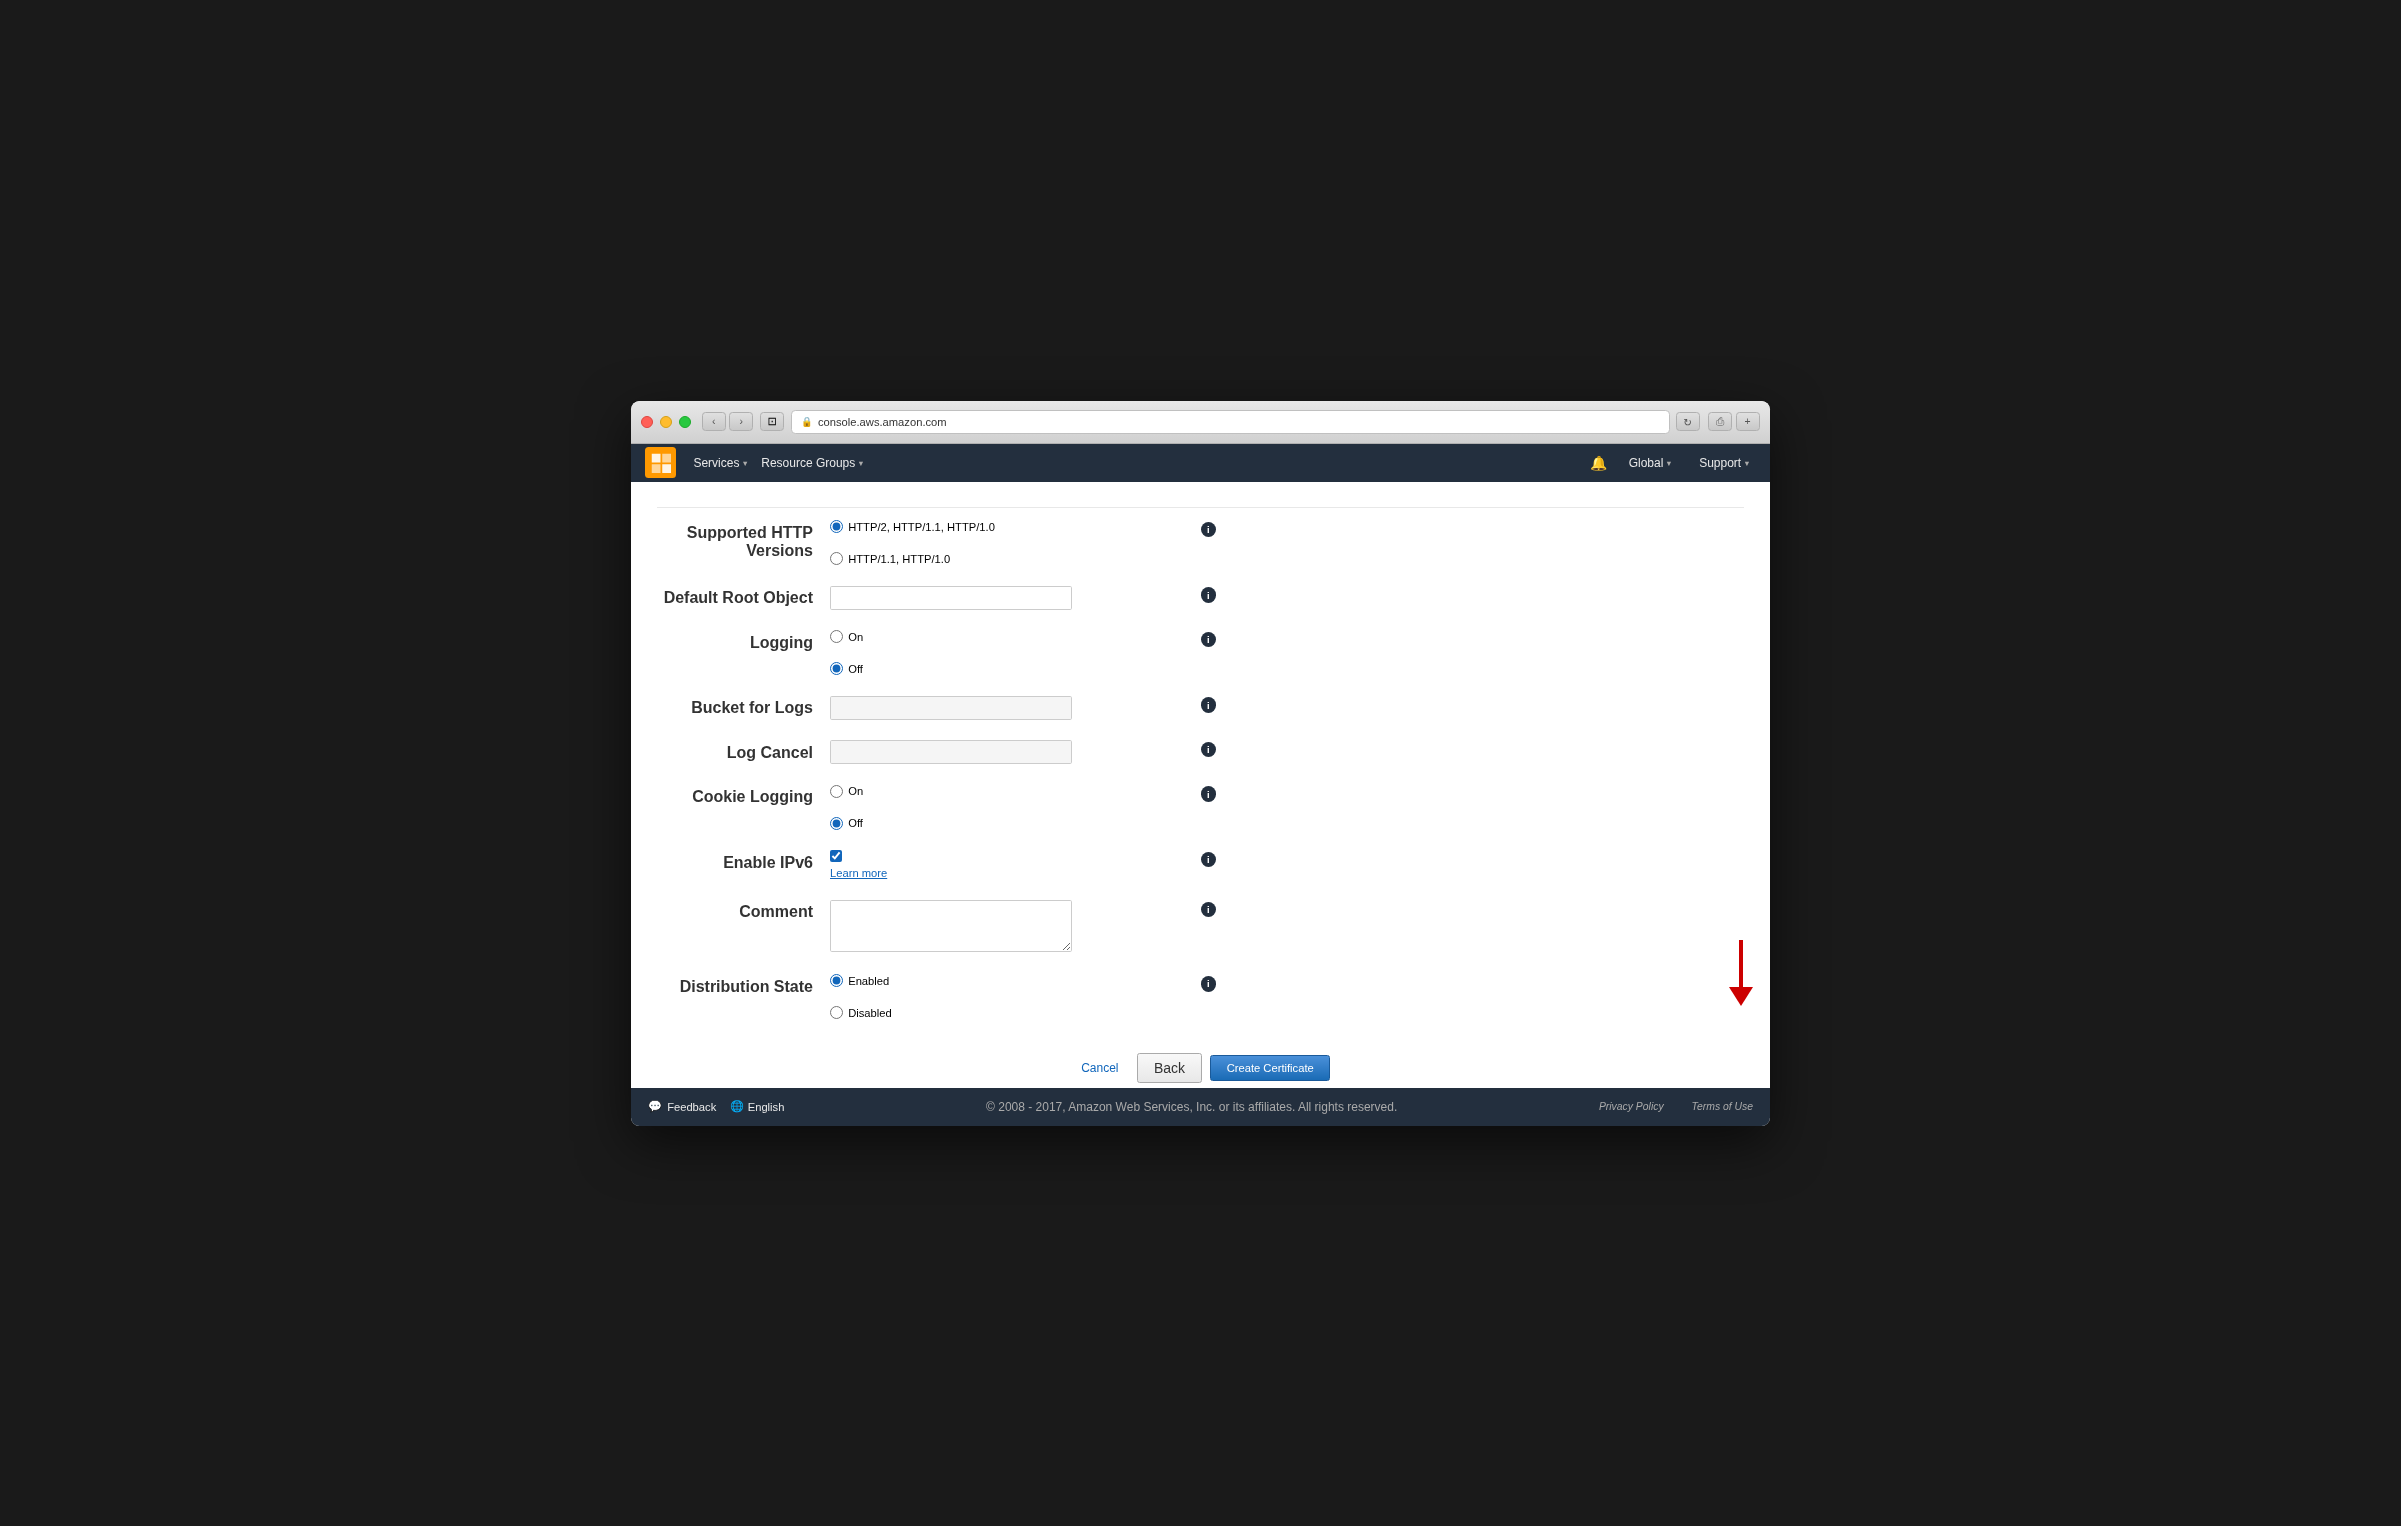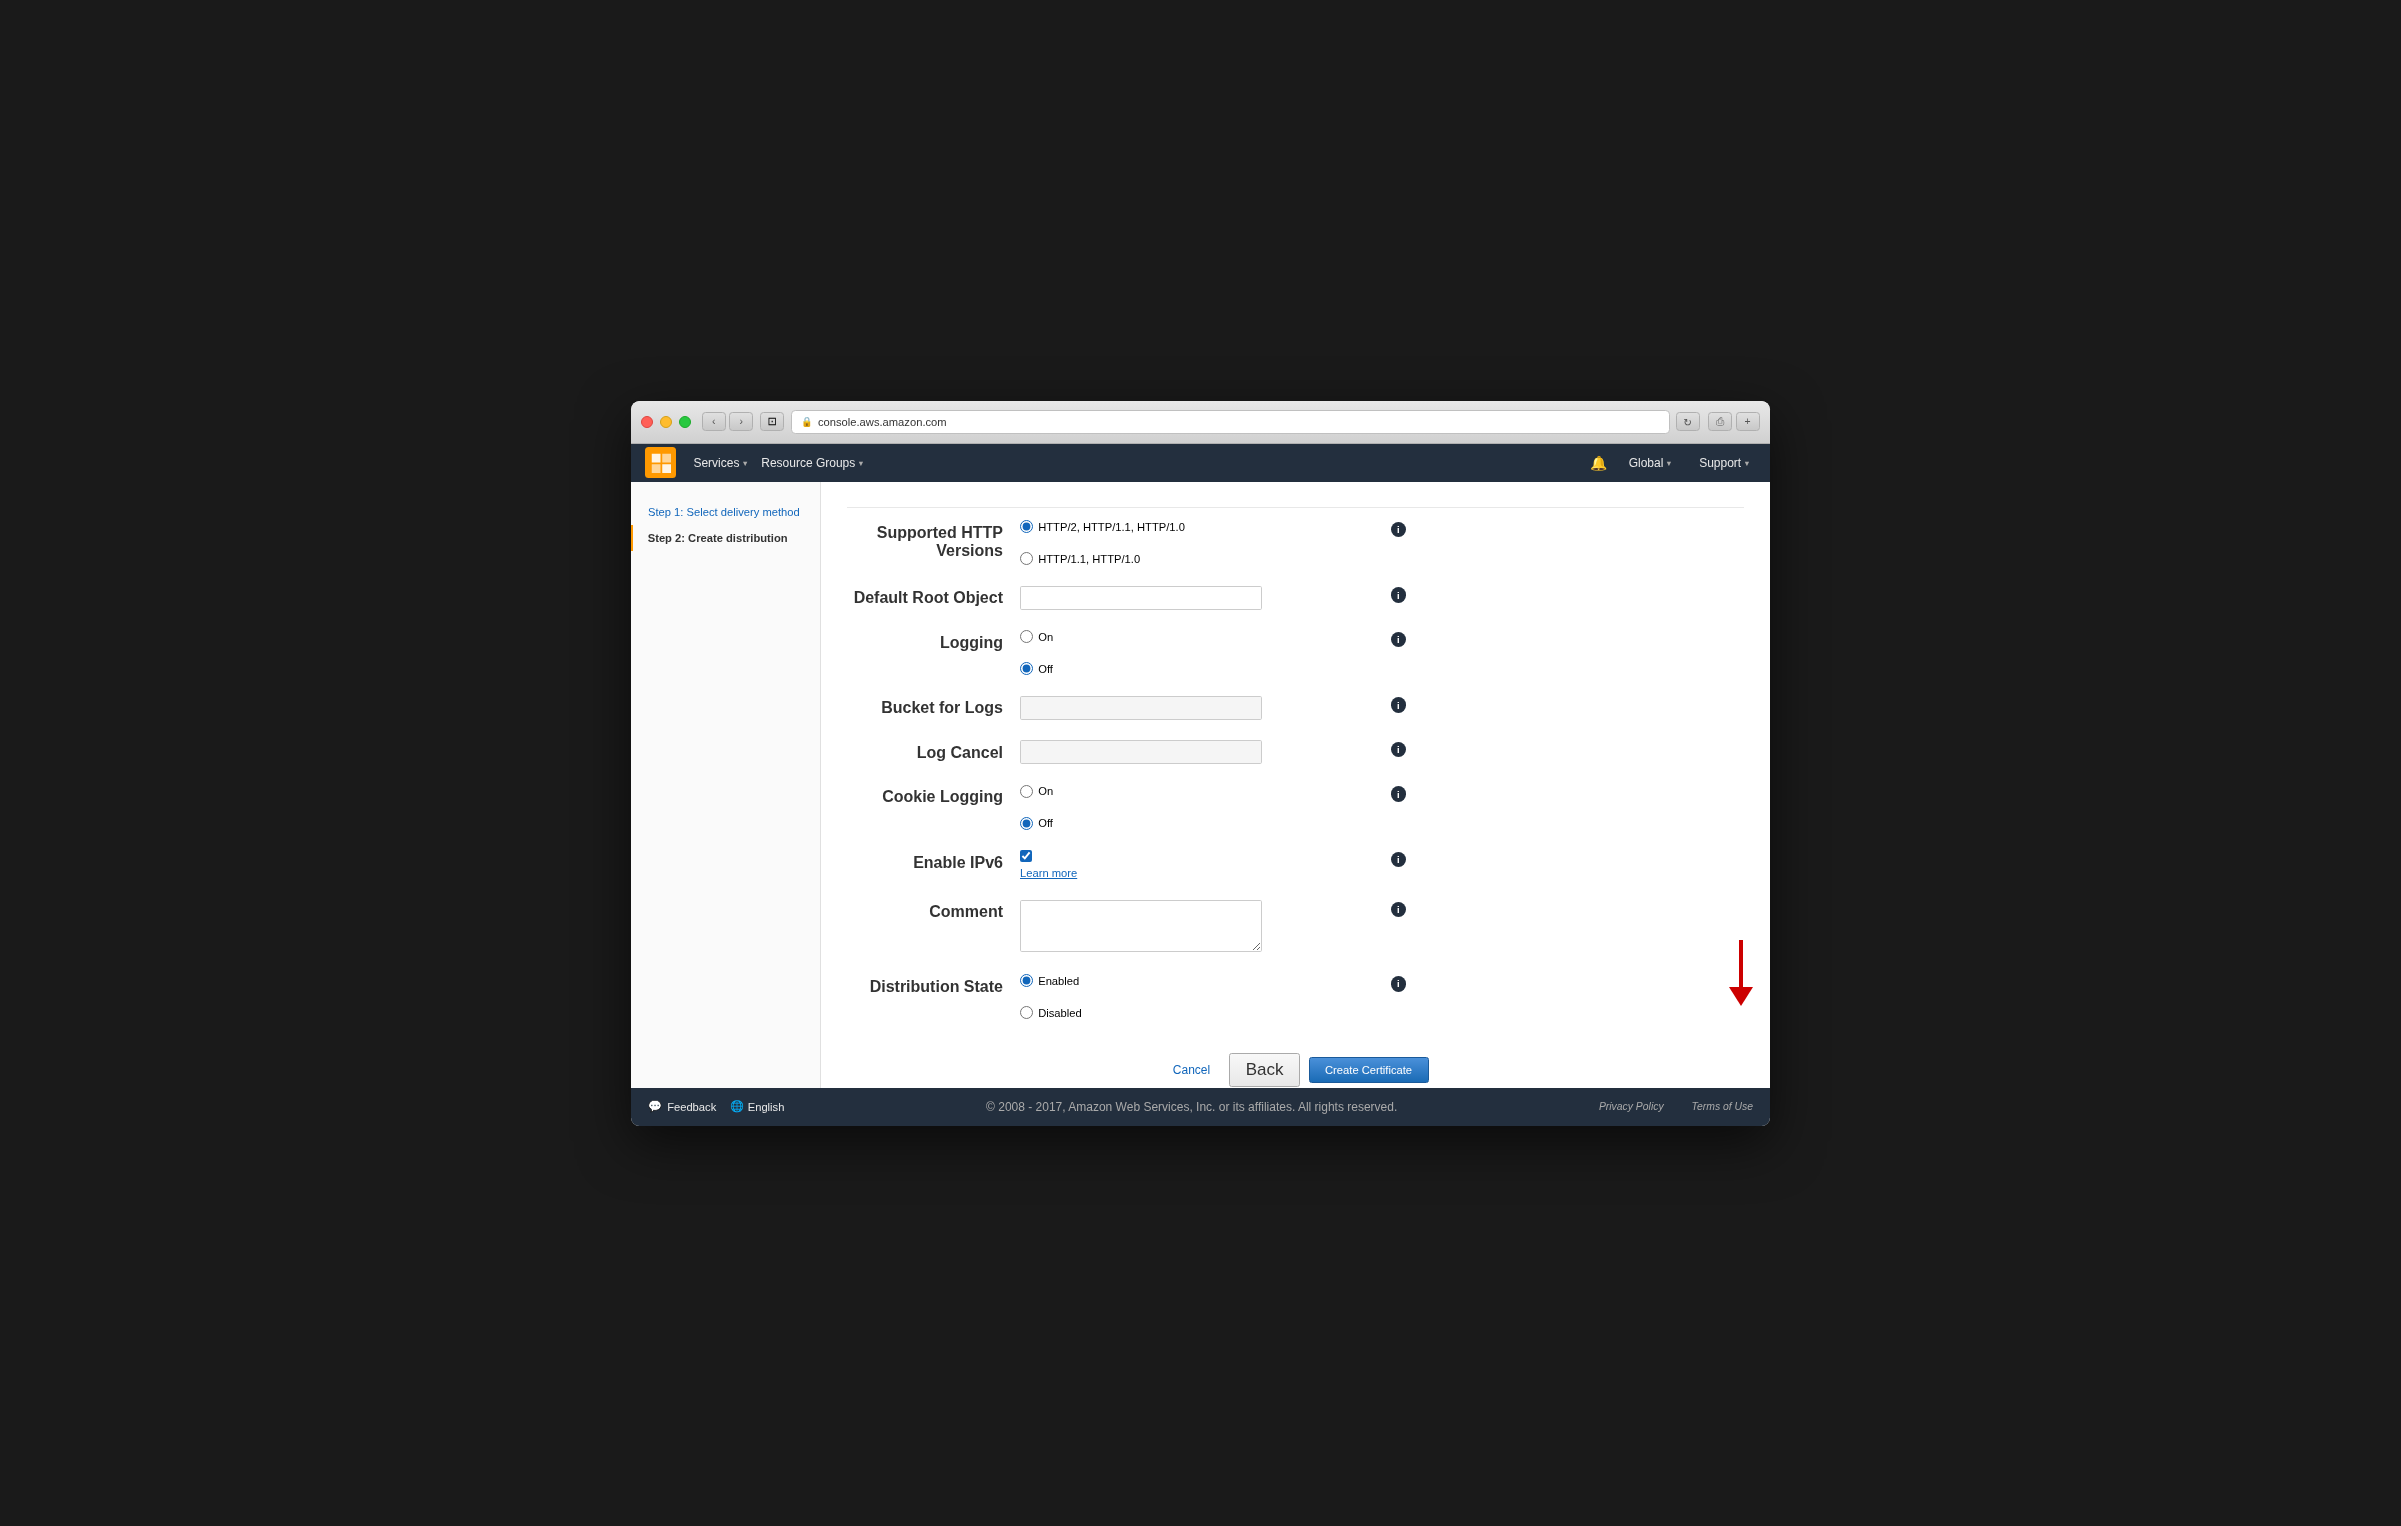--- a/index.html
+++ b/index.html
@@ -314,21 +314,21 @@
       color: #1166bb;
       font-size: 12px;
       cursor: pointer;
       padding: 5.2px 10.4px;
     }
     .btn-back {
       background: linear-gradient(to bottom, #f8f8f8, #e8e8e8);
       border: 0.9px solid #aaa;
       border-radius: 2.6px;
       padding: 6px 15.5px;
-      font-size: 17px;
+      font-size: 14px;
       color: #333;
       cursor: pointer;
     }
     .btn-create {
       background: linear-gradient(to bottom, #4a90d9, #1a6bb5);
       border: 0.9px solid #1a5a9a;
       border-radius: 2.6px;
       padding: 6px 15.5px;
       font-size: 11.2px;
       color: white;
@@ -462,28 +462,20 @@
       </div>
       <div class="aws-nav-item">
         <span>Support</span>
         <span class="dropdown-arrow">▾</span>
       </div>
     </div>
   </div>
 
   <div class="main-area">
 
-    <div class="sidebar">
-      <div class="sidebar-item link">
-        <span>Step 1: Select delivery method</span>
-      </div>
-      <div class="sidebar-item active">
-        <span>Step 2: Create distribution</span>
-      </div>
-    </div>
 
     <div class="content-wrapper">
       <div class="content">
 
 
         <hr class="divider-line">
 
         <div class="form-row">
           <div class="form-label">Supported HTTP Versions</div>
           <div class="form-control">

